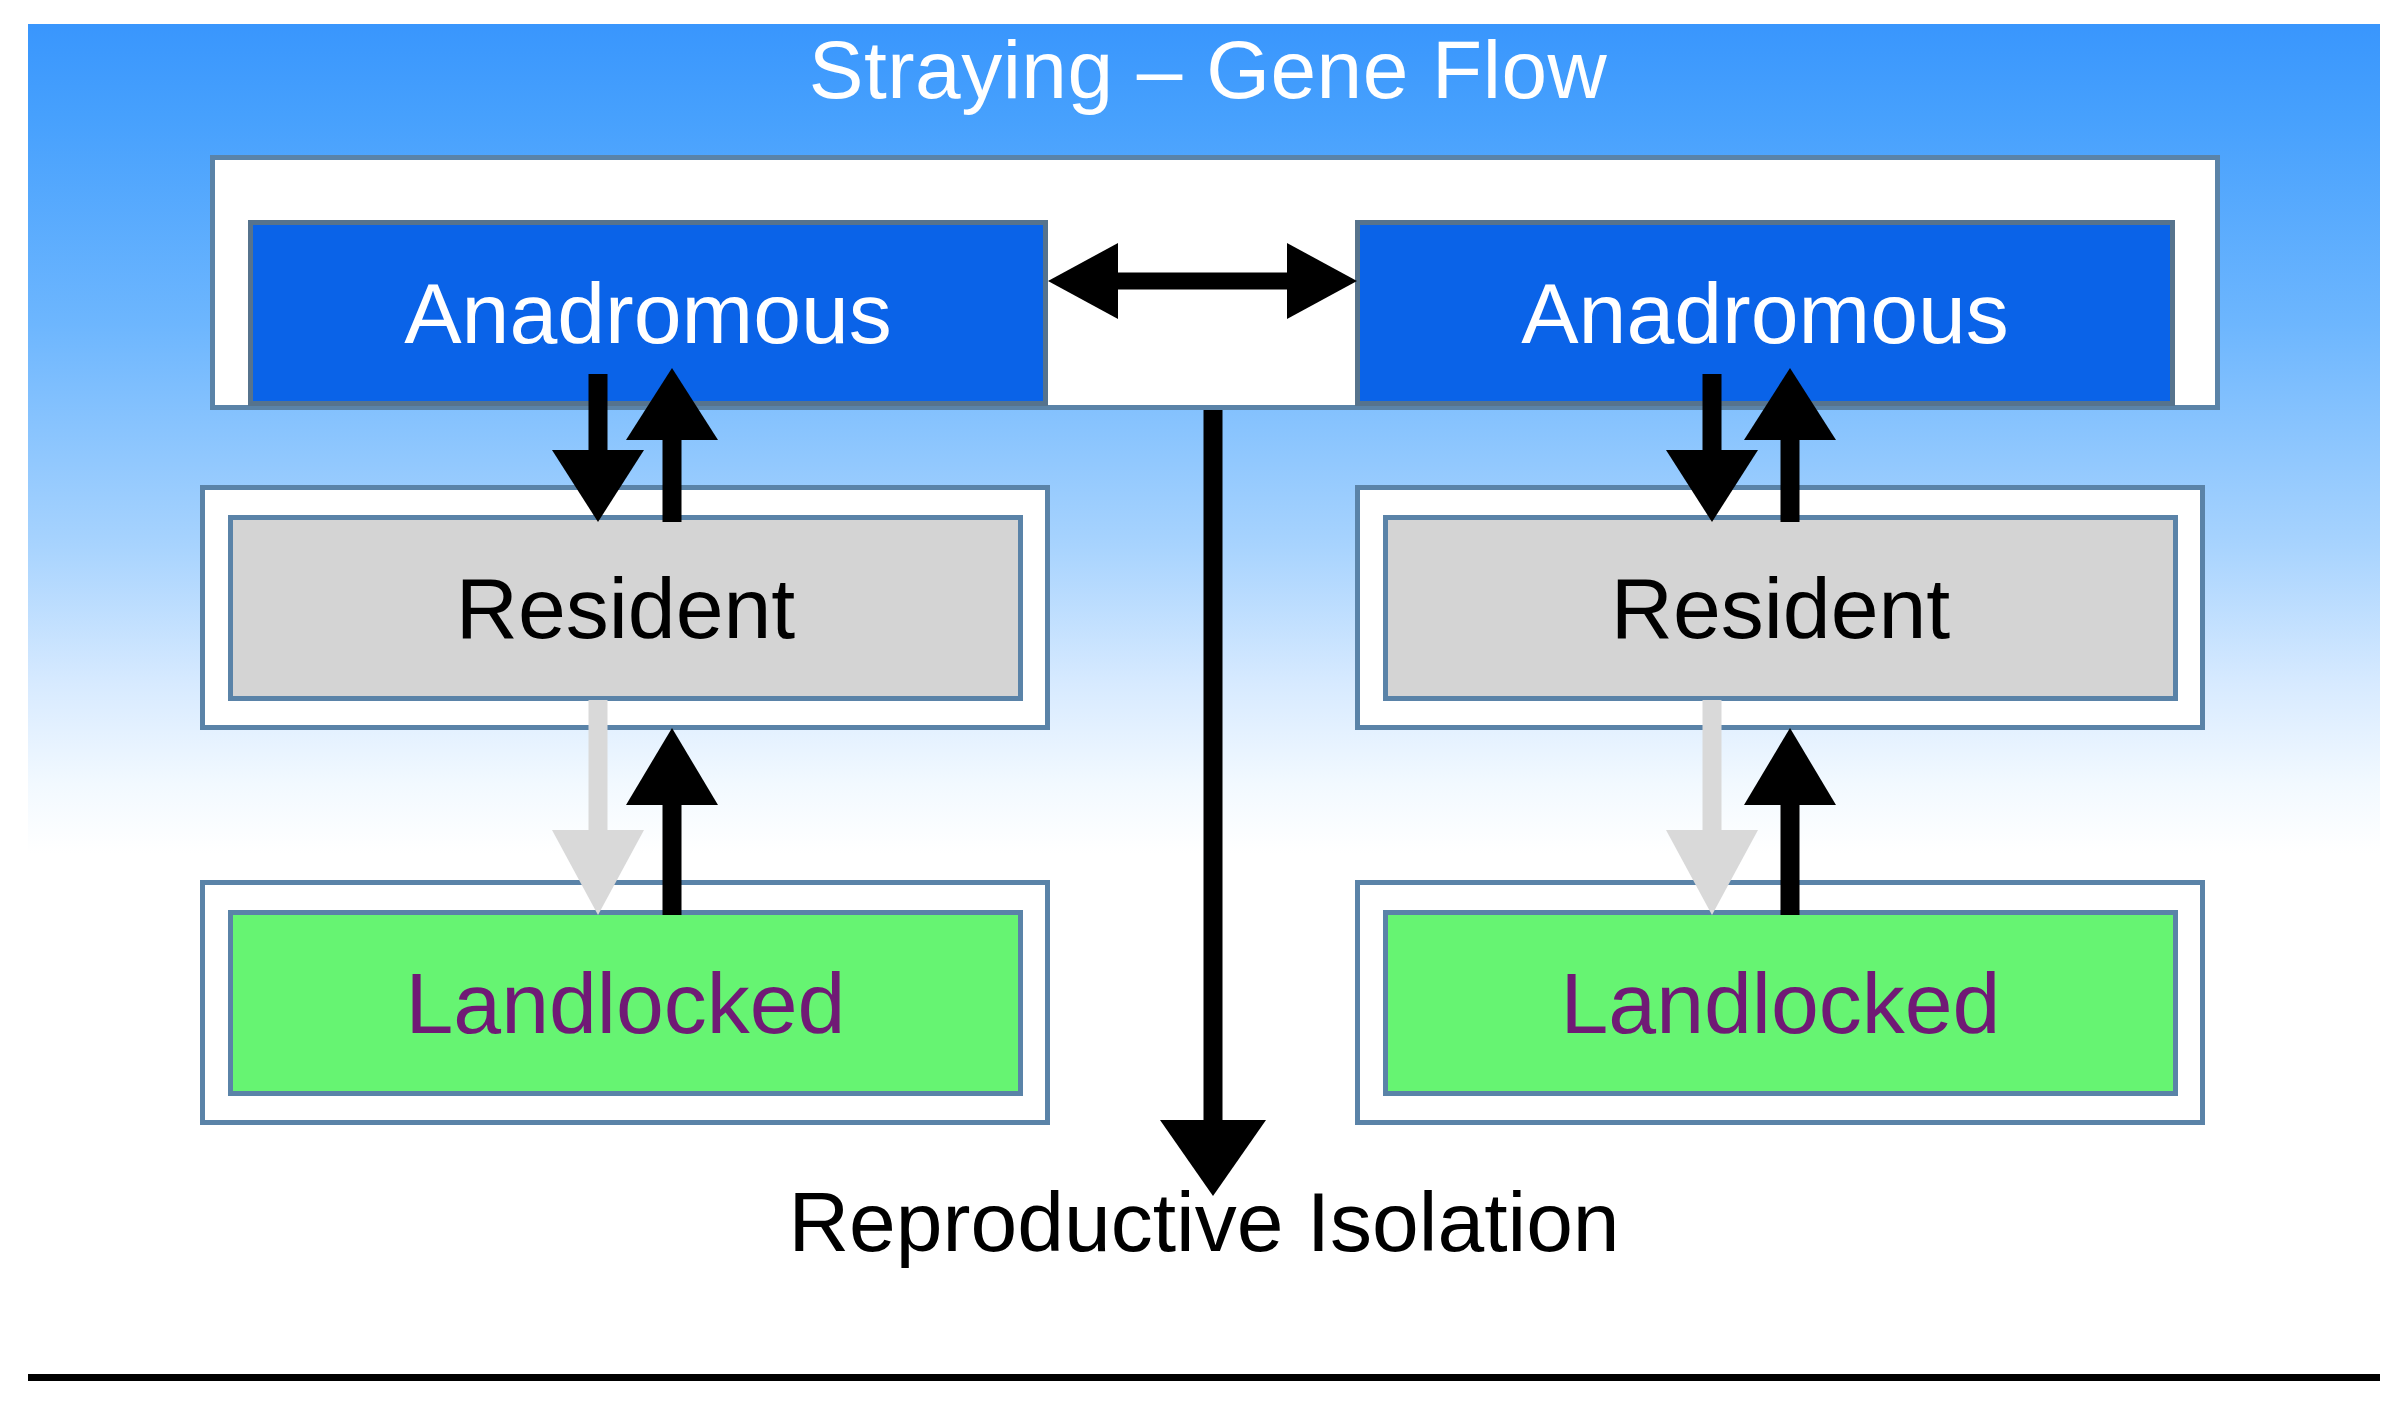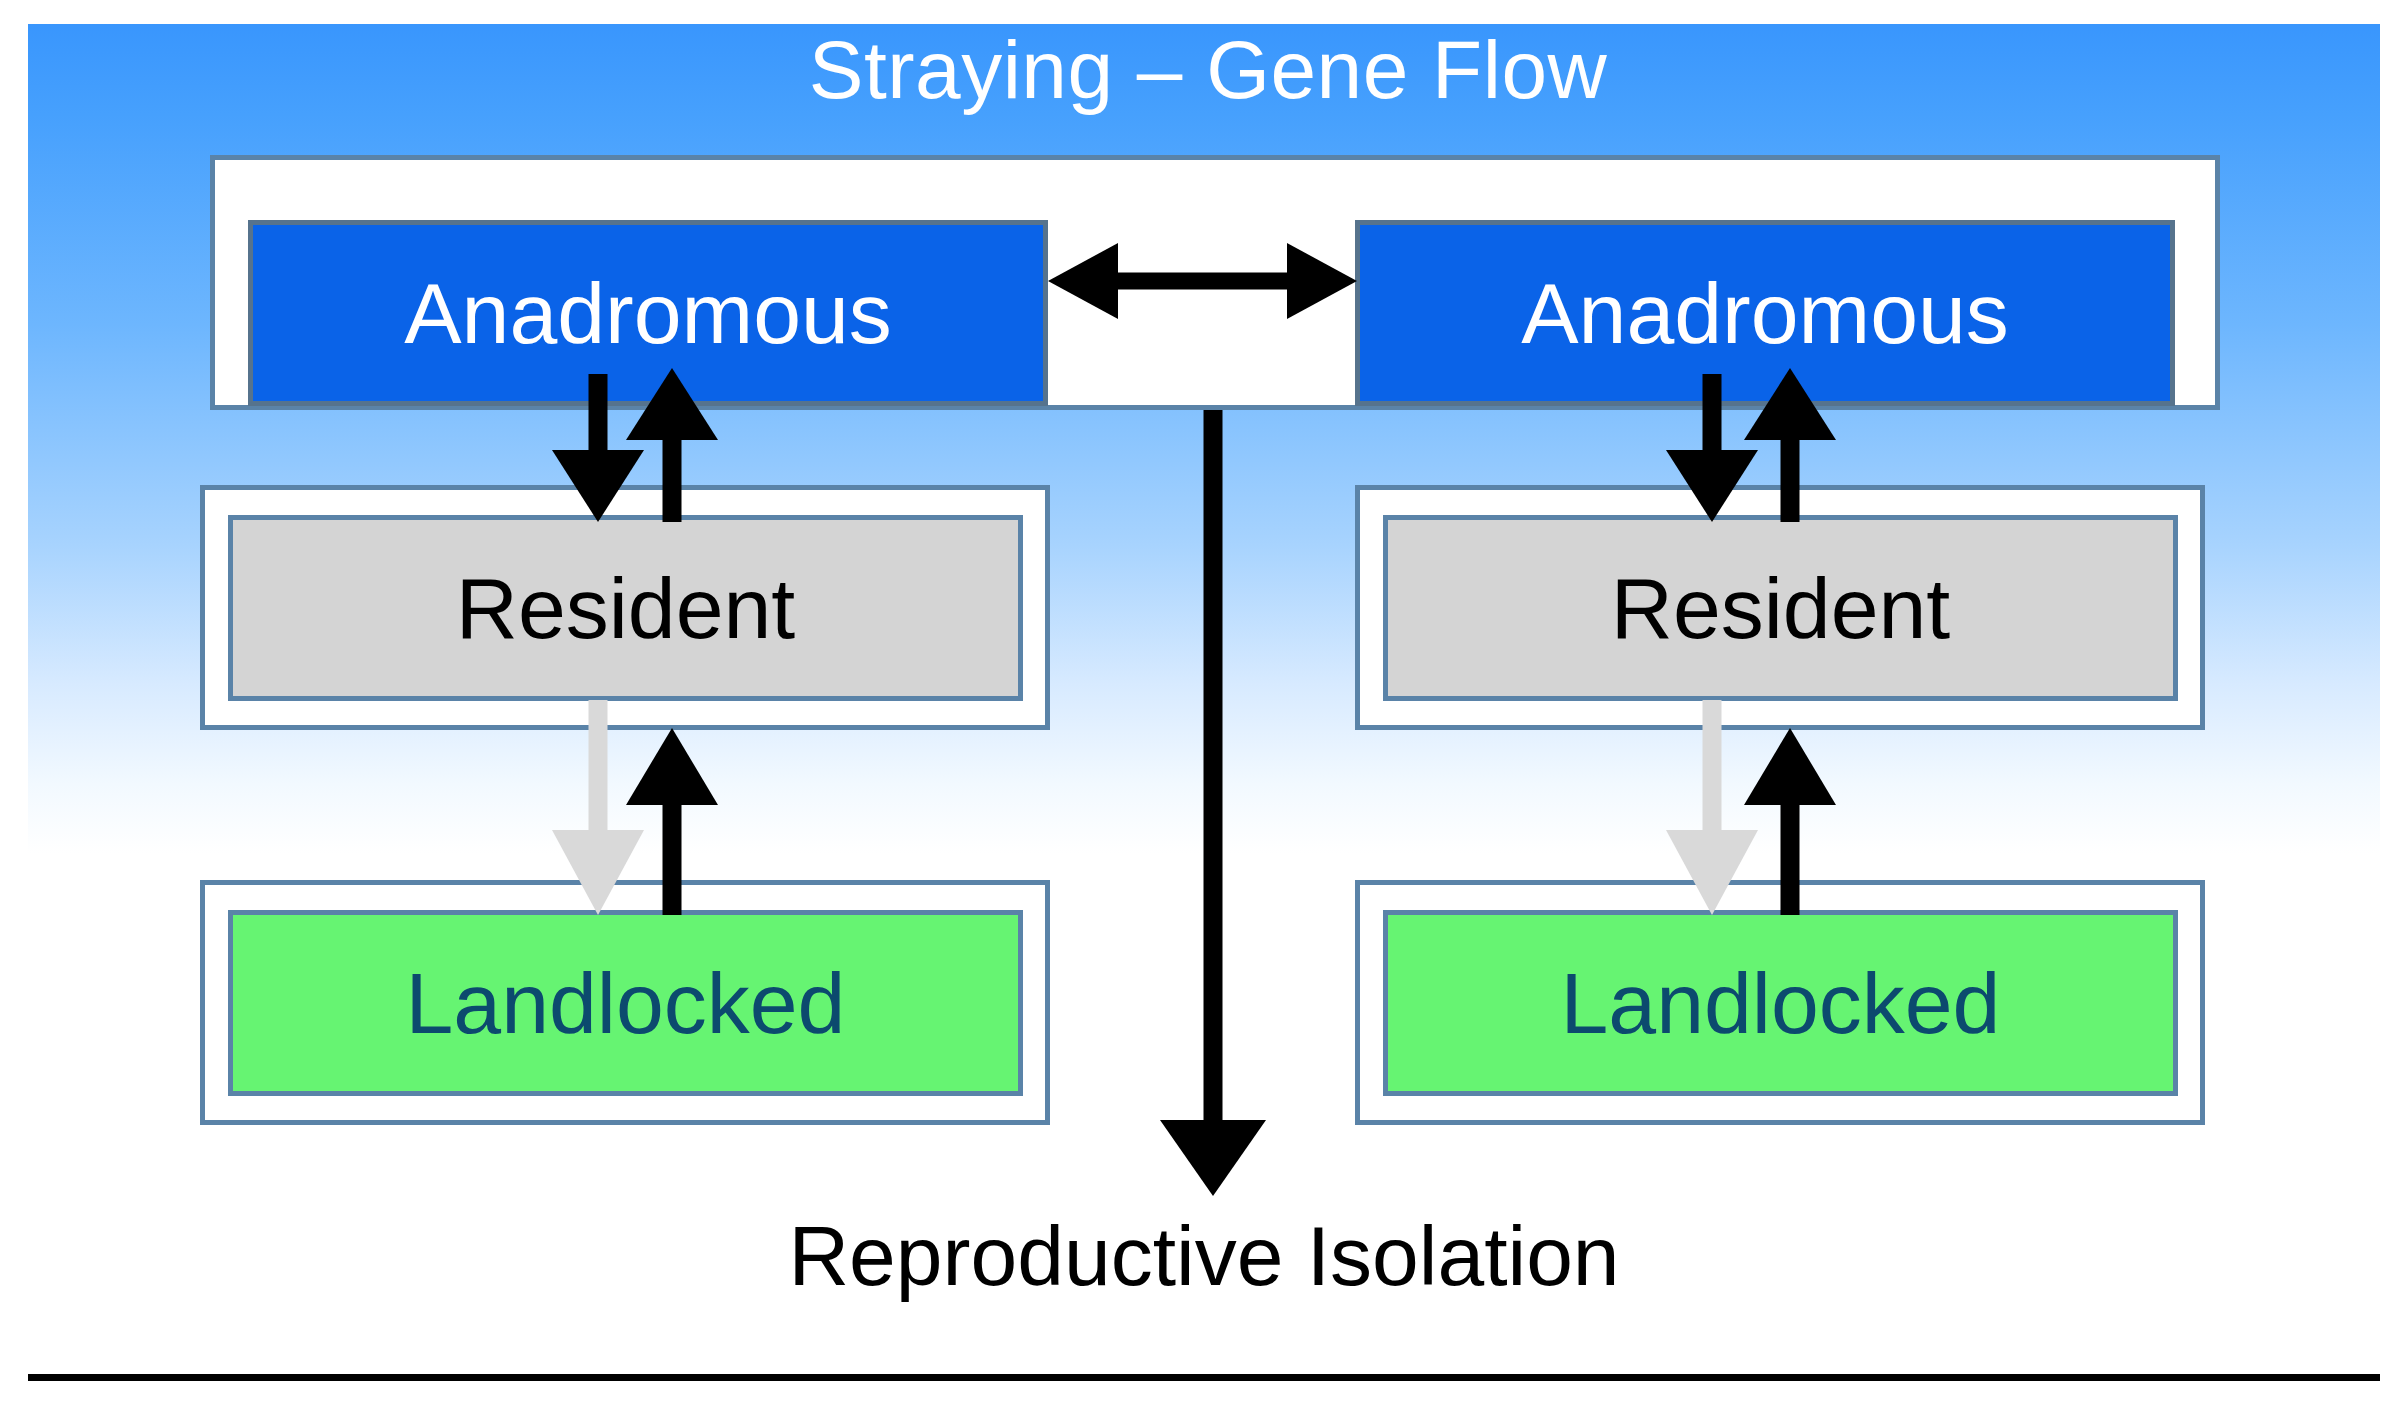--- a/index.html
+++ b/index.html
@@ -83,39 +83,39 @@
   }
   .node-resident {
     background: #d4d4d4;
     border-color: #5a83a8;
     color: #000000;
     font-size: 86px;
   }
   .node-landlocked {
     background: #66f472;
     border-color: #5a83a8;
-    color: #0c4a6e;
+    color: #701a75;
     font-size: 86px;
   }
 
   
   #arrow-layer {
     position: absolute;
     left: 0;
     top: 0;
     width: 2408px;
     height: 1415px;
     pointer-events: none;
   }
 
   
   #caption {
     position: absolute;
     left: 28px;
-    top: 1208px;
+    top: 1174px;
     width: 2352px;
     text-align: center;
     color: #000000;
     font-size: 84px;
     line-height: 96px;
     white-space: nowrap;
   }
 
   
   #bottom-rule {

